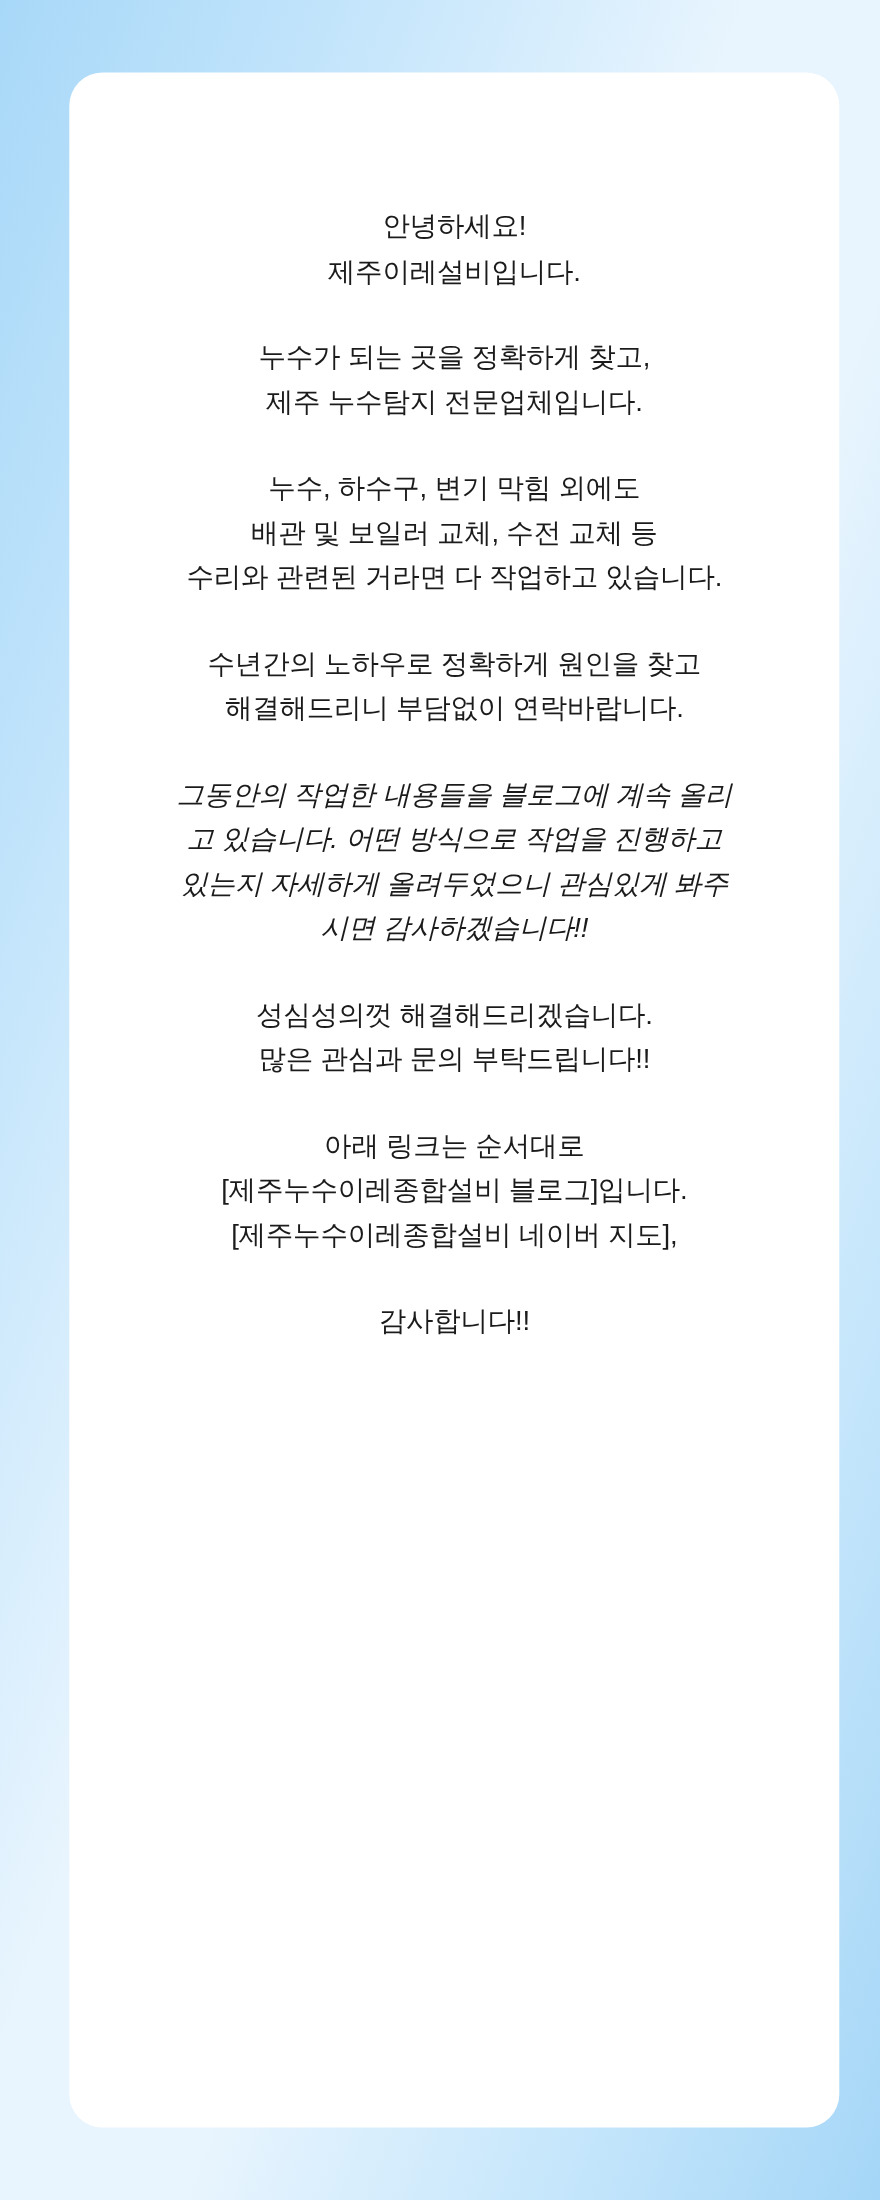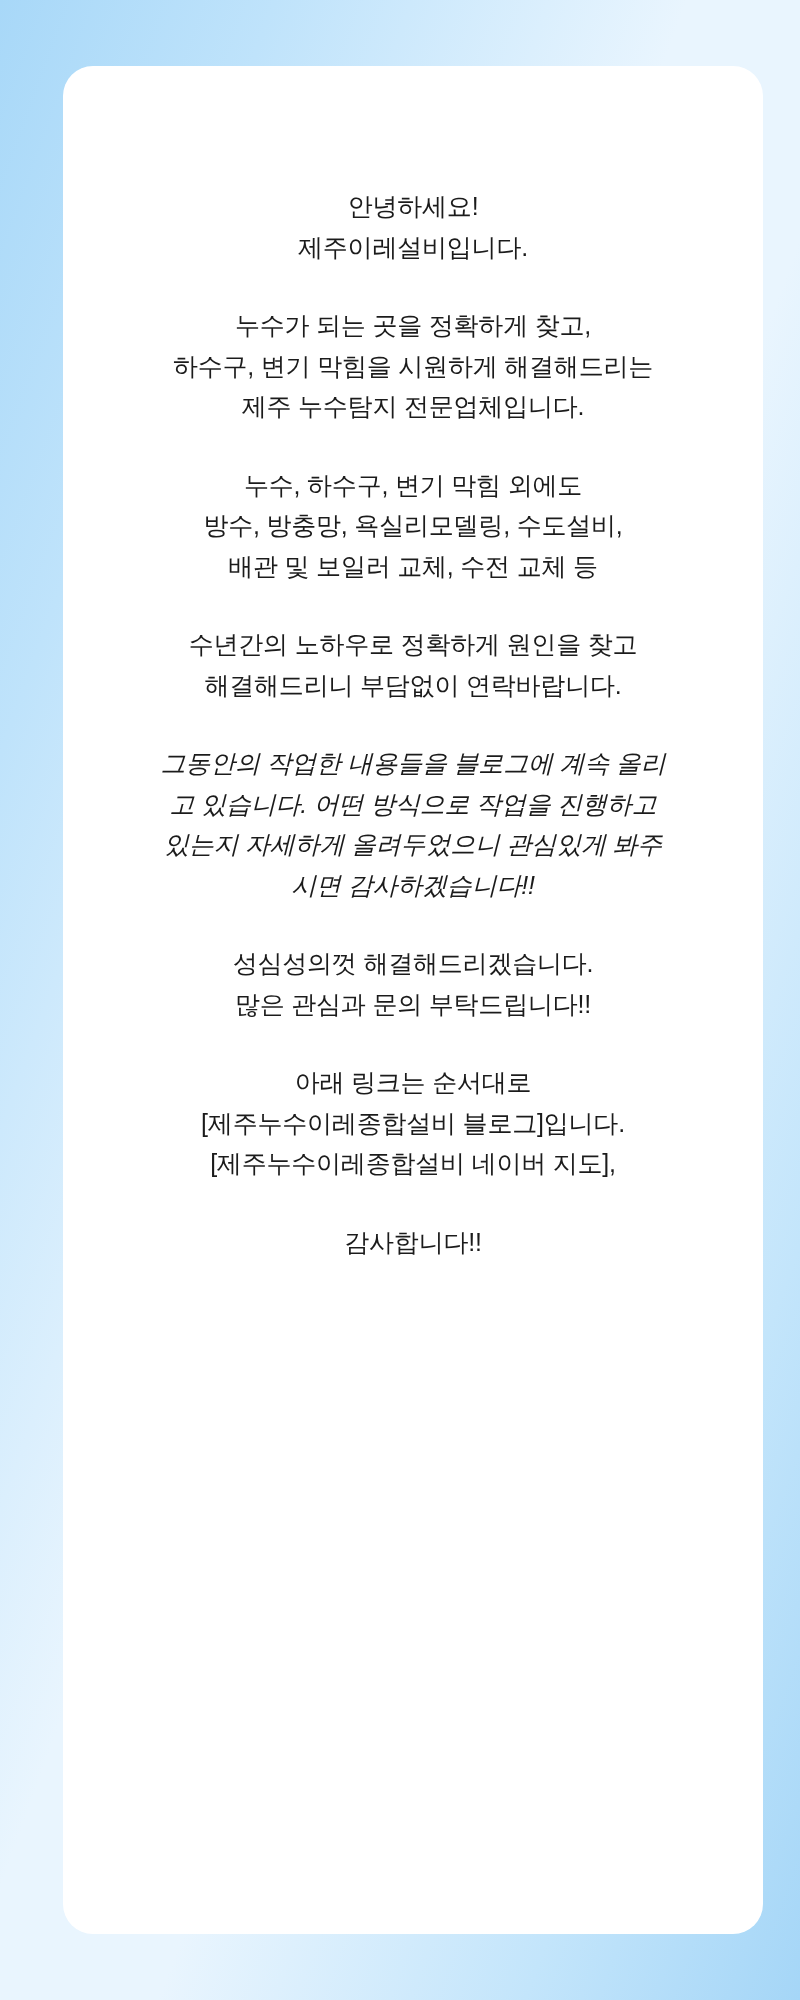--- a/index.html
+++ b/index.html
@@ -64,28 +64,27 @@
   <div class="card">
     <div class="content">
 
       <p class="para">
         <span class="line">안녕하세요!</span>
         <span class="line">제주이레설비입니다.</span>
       </p>
 
       <p class="para">
         <span class="line">누수가 되는 곳을 정확하게 찾고,</span>
-        <span class="line">하수구, 변기 막힘을 시원하게 해결해드리는</span>
         <span class="line">제주 누수탐지 전문업체입니다.</span>
       </p>
 
       <p class="para">
         <span class="line">누수, 하수구, 변기 막힘 외에도</span>
-        <span class="line">방수, 방충망, 욕실리모델링, 수도설비,</span>
         <span class="line">배관 및 보일러 교체, 수전 교체 등</span>
+        <span class="line">수리와 관련된 거라면 다 작업하고 있습니다.</span>
       </p>
 
       <p class="para">
         <span class="line">수년간의 노하우로 정확하게 원인을 찾고</span>
         <span class="line">해결해드리니 부담없이 연락바랍니다.</span>
       </p>
 
       <p class="para justified">
         <span class="line">그동안의 작업한 내용들을 블로그에 계속 올리</span>
         <span class="line">고 있습니다. 어떤 방식으로 작업을 진행하고</span>

